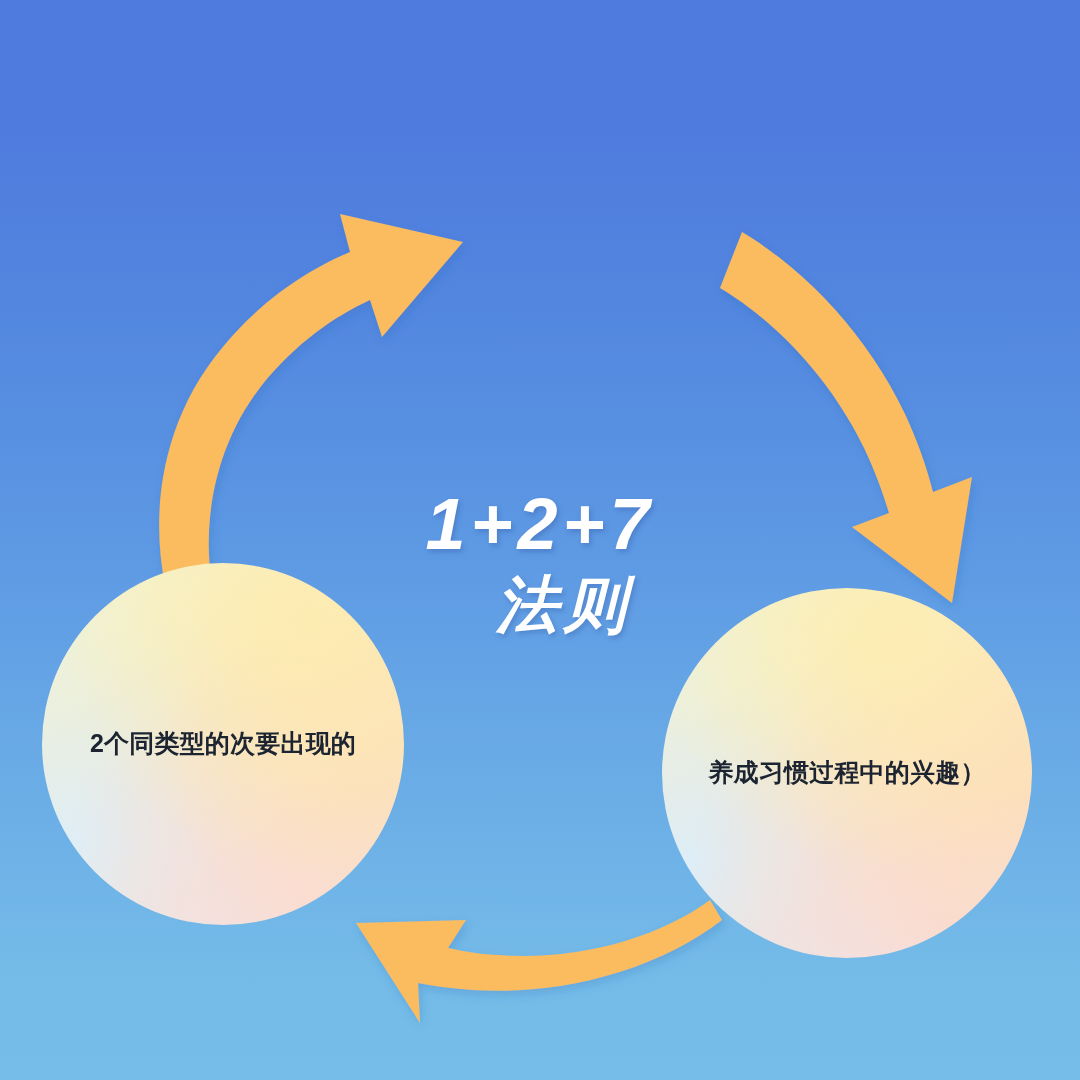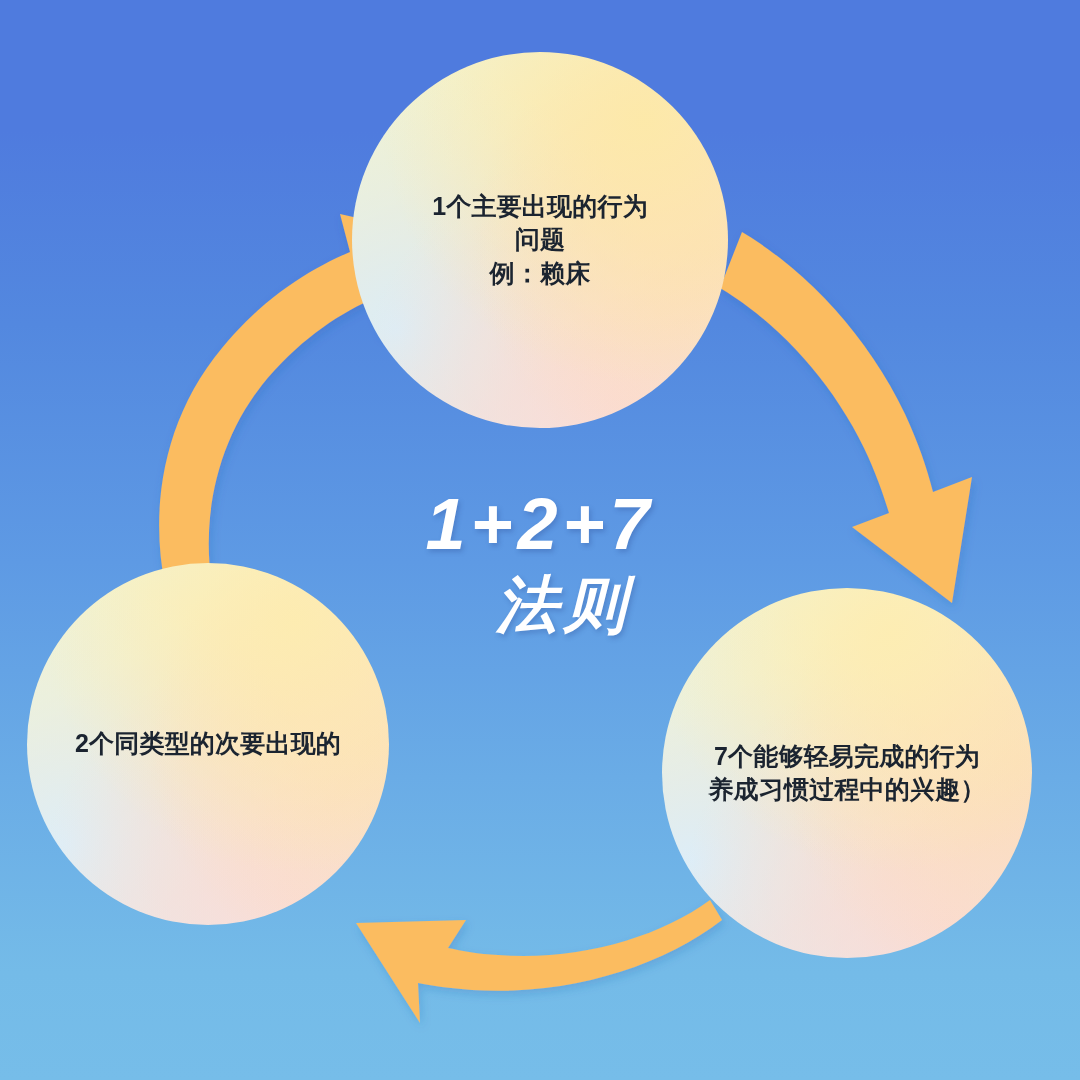--- a/index.html
+++ b/index.html
@@ -72,21 +72,21 @@
       radial-gradient(circle at 78% 18%, rgba(253,233,168,0.95) 0%, rgba(253,233,168,0.0) 62%),
       radial-gradient(circle at 95% 52%, rgba(252,222,185,0.95) 0%, rgba(252,222,185,0.0) 58%),
       radial-gradient(circle at 72% 94%, rgba(251,219,212,0.98) 0%, rgba(251,219,212,0.0) 60%),
       radial-gradient(circle at 12% 74%, rgba(219,238,248,0.98) 0%, rgba(219,238,248,0.0) 62%),
       linear-gradient(150deg, #eef5d8 0%, #f6f0c9 26%, #fbe3bd 52%, #fbdfcf 74%, #e8eef6 100%);
   }
   #node-top .node-inner { font-size: 25px; }
 
   
   #node-left {
-    left: 27px;
+    left: 42px;
     top: 563px;
     width: 362px;
     height: 362px;
     background:
       radial-gradient(circle at 74% 16%, rgba(253,236,176,0.95) 0%, rgba(253,236,176,0.0) 62%),
       radial-gradient(circle at 96% 50%, rgba(252,223,186,0.95) 0%, rgba(252,223,186,0.0) 58%),
       radial-gradient(circle at 74% 92%, rgba(250,220,214,0.98) 0%, rgba(250,220,214,0.0) 60%),
       radial-gradient(circle at 10% 78%, rgba(221,239,249,0.98) 0%, rgba(221,239,249,0.0) 62%),
       linear-gradient(150deg, #edf4d9 0%, #f7f1c8 26%, #fbe2bd 52%, #fadfcf 74%, #e6edf6 100%);
   }
@@ -175,37 +175,29 @@
              C 450 988, 432 986, 418 983
              L 420 1023
              L 356 923
              L 466 920
              L 448 948
              C 462 951, 478 954, 498 955
              C 578 961, 658 938, 710 900
              Z"></path>
   </svg>
 
-  <div class="node" id="node-top">
-    <div class="node-inner">
-      <span class="node-line">1个主要出现的行为</span>
-      <span class="node-line">问题</span>
-      <span class="node-line">例：赖床</span>
-    </div>
-  </div>
 
   <div class="node" id="node-left">
     <div class="node-inner">
       <span class="node-line">2个同类型的次要出现的</span>
     </div>
   </div>
 
   <div class="node" id="node-right">
     <div class="node-inner">
-      <span class="node-line">7个能够轻易完成的行为</span>
       <span class="node-line">养成习惯过程中的兴趣）</span>
     </div>
   </div>
 
   <div id="center-title">
     <div id="title-formula">1+2+7</div>
     <div id="title-word">法则</div>
   </div>
 
 </div>

